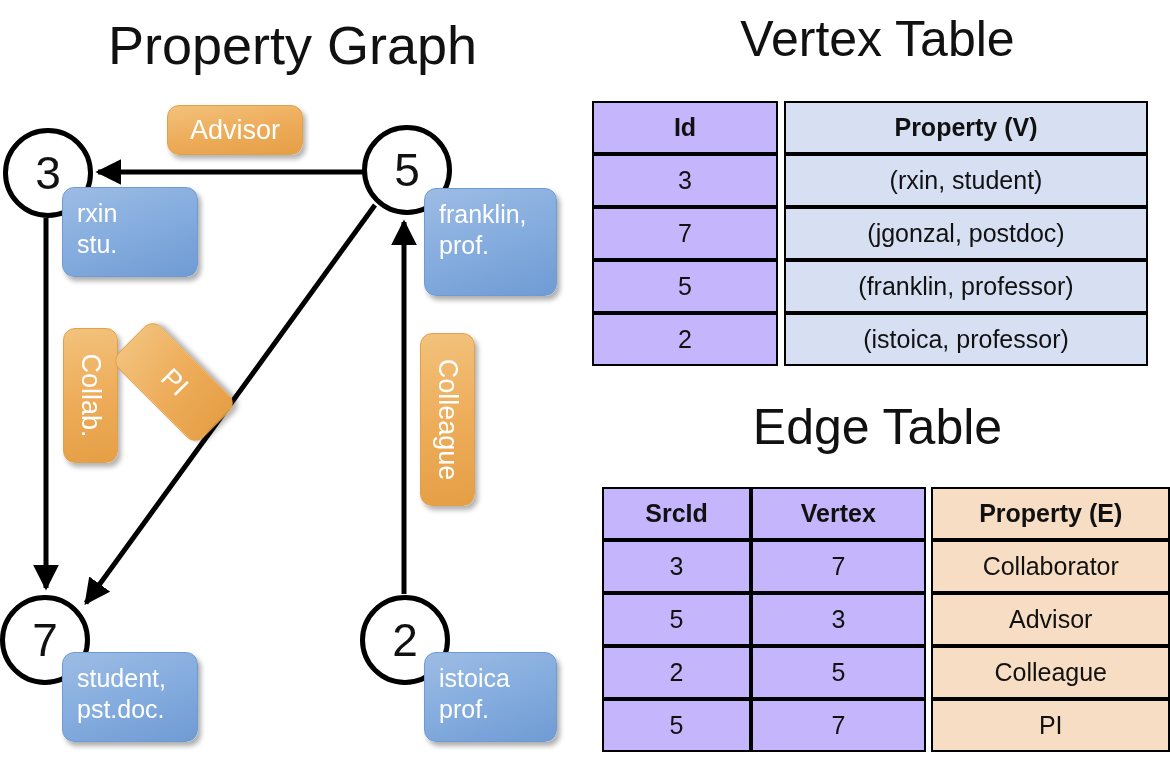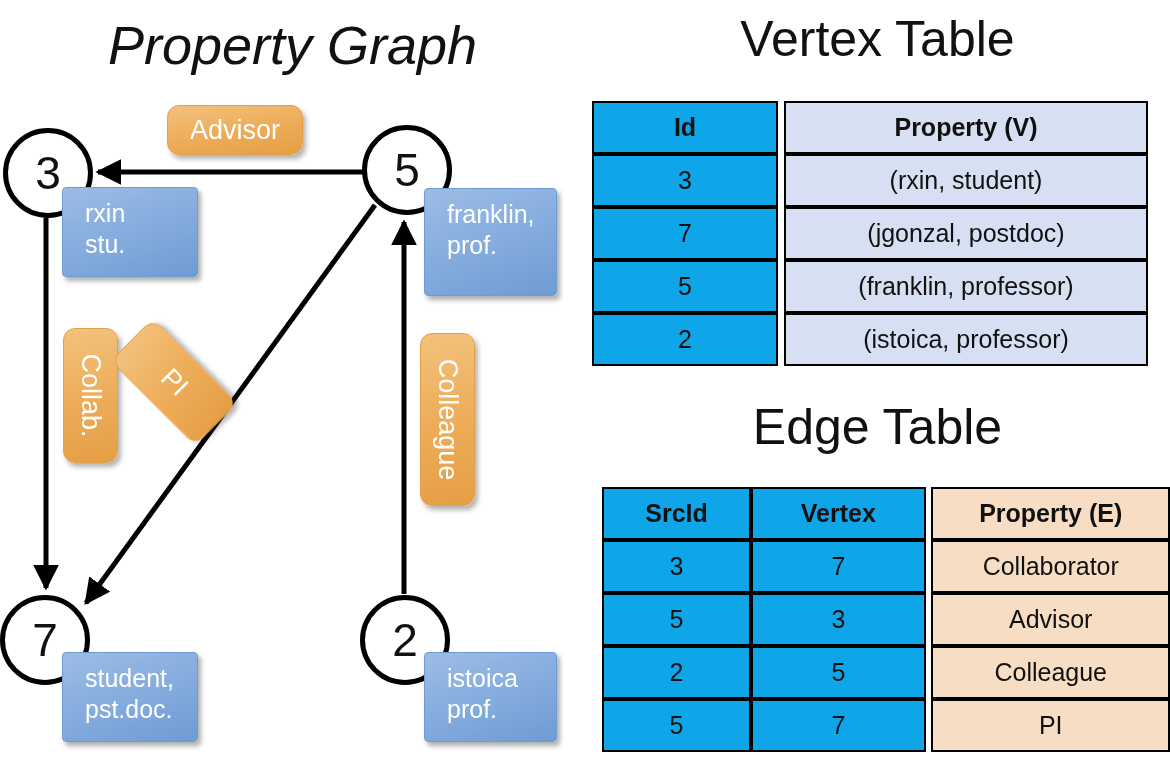--- a/index.html
+++ b/index.html
@@ -12,21 +12,21 @@
 
   
   .title{
     position:absolute;
     font-family:"Liberation Sans", sans-serif;
     font-weight:300;
     color:#111;
     white-space:nowrap;
     letter-spacing:0px;
   }
-  #title-property-graph{left:0;top:14px;width:585px;text-align:center;font-size:54px;font-style:italic;}
+  #title-property-graph{left:0;top:14px;width:585px;text-align:center;font-size:54px;}
   #title-vertex-table{left:585px;top:10px;width:585px;text-align:center;font-size:50px;}
   #title-edge-table{left:585px;top:398px;width:585px;text-align:center;font-size:50px;}
 
   
   #graph-area{position:absolute;left:0;top:0;width:585px;height:760px;}
   #graph-svg{position:absolute;left:0;top:0;width:585px;height:760px;}
 
   .node-circle{
     position:absolute;
     border-radius:50%;
@@ -34,29 +34,29 @@
     border:5px solid #000;
     box-sizing:border-box;
     display:flex;align-items:center;justify-content:center;
     font-size:46px;font-weight:300;color:#111;
     line-height:1;
     z-index:4;
   }
 
   .prop-box{
     position:absolute;
-    border-radius:4px;
+    border-radius:12px;
     box-sizing:border-box;
     background:linear-gradient(160deg,#9dbce4 0%,#87aedf 45%,#6f9bd4 100%);
     border:1px solid #6f9bd4;
     box-shadow:3px 4px 5px rgba(0,0,0,0.32);
     color:#ffffff;
     font-size:25px;
     line-height:1.22;
-    padding:10px 0 0 22px;
+    padding:10px 0 0 14px;
     z-index:6;
     font-weight:300;
   }
 
   .edge-label{
     position:absolute;
     border-radius:12px;
     box-sizing:border-box;
     background:linear-gradient(170deg,#f2c27c 0%,#eead5b 50%,#e59f45 100%);
     border:1px solid #e3a04b;
@@ -74,21 +74,21 @@
   .tbl{position:absolute;border-collapse:separate;border-spacing:0;}
   .tbl td{
     border:2px solid #000;
     font-size:25px;font-weight:300;
     text-align:center;vertical-align:middle;
     color:#111;
     padding:0;
     box-sizing:border-box;
   }
   .tbl td.hdr{font-weight:bold;}
-  .cell-white{background:#0ea5e9;}
+  .cell-white{background:#c4b5fd;}
   .cell-blue{background:#d6e0f2;}
   .cell-orange{background:#f6ddc3;}
 
   
   #vertex-table{left:592px;top:101px;}
   #vertex-table td.c-id{width:186px;height:53px;}
   #vertex-table td.c-gap{width:6px;height:53px;border:none;background:#fff;}
   #vertex-table td.c-prop{width:364px;height:53px;}
 
   

